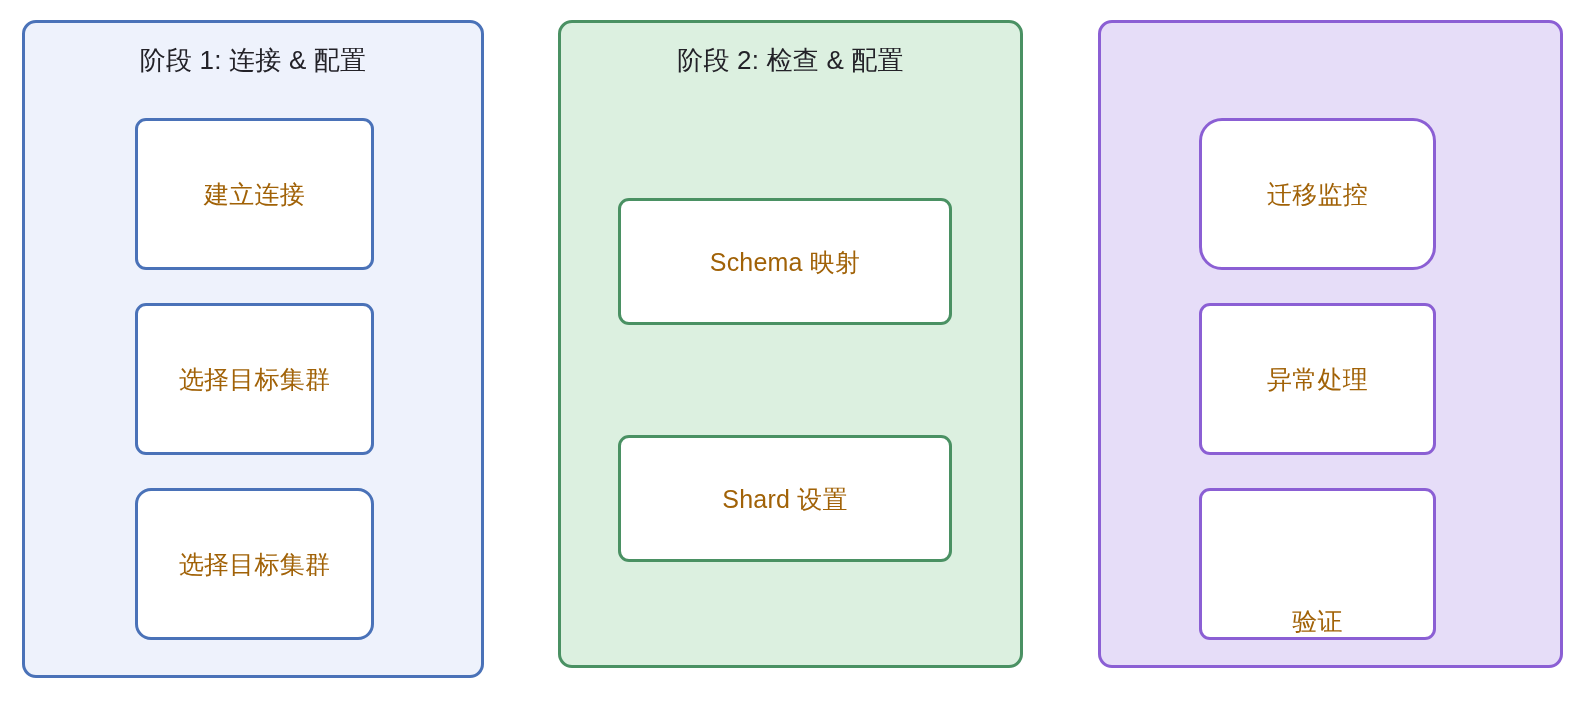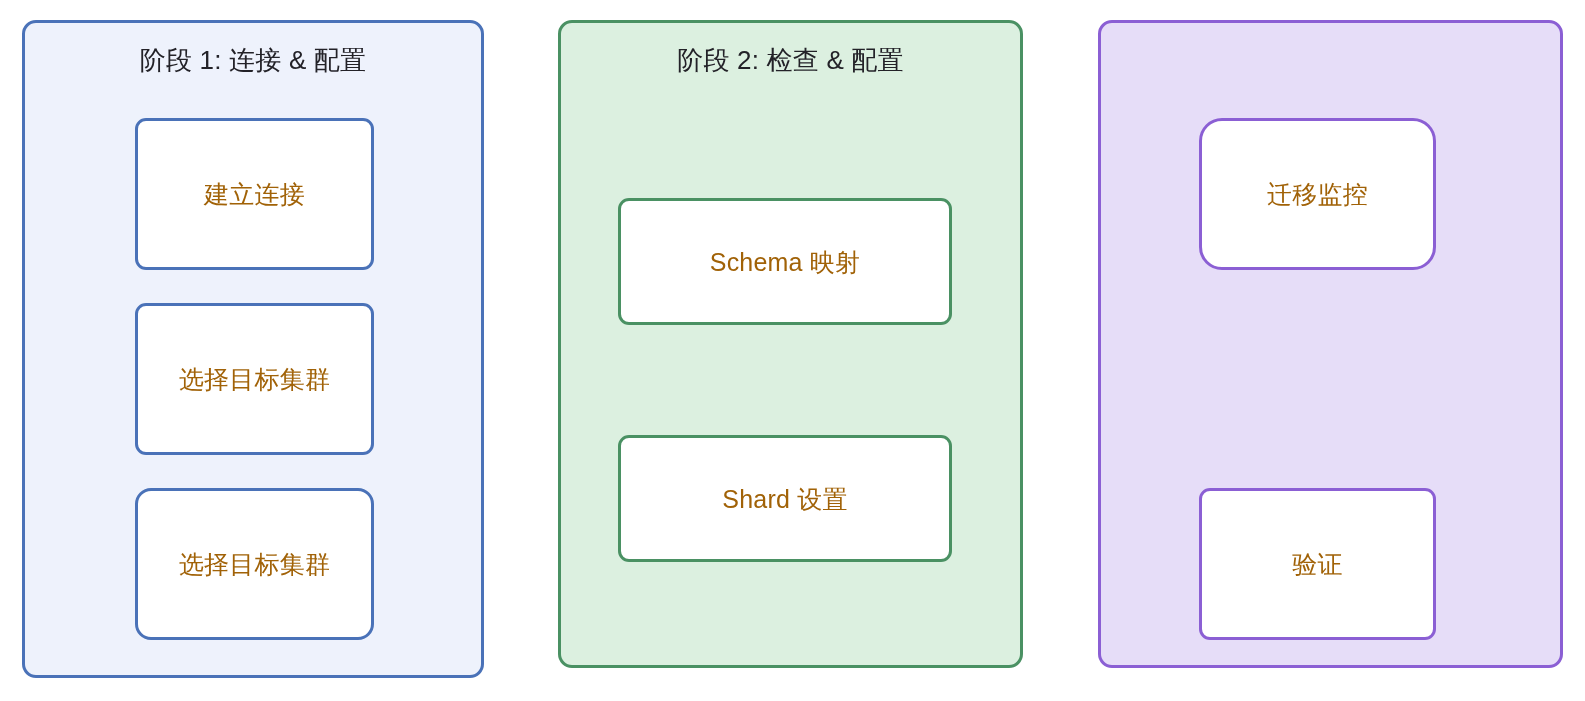--- a/index.html
+++ b/index.html
@@ -113,21 +113,21 @@
   }
   #panel-phase-3 .phase-title { top: 20px; }
   #panel-phase-3 .step-box {
     left: 98px;
     width: 237px;
     height: 152px;
     border-color: #8b5fd4;
   }
   #panel-phase-3 .step-box.s0 { top: 95px; border-radius: 23px; }
   #panel-phase-3 .step-box.s1 { top: 280px; }
-  #panel-phase-3 .step-box.s2 { top: 465px; }
+  #panel-phase-3 .step-box.s2 { top: 465px; align-items: flex-end; }
 </style>
 </head>
 <body>
 
 <div id="diagram">
 
   <div class="phase-panel" id="panel-phase-1">
     <div class="phase-title">阶段 1: 连接 &amp; 配置</div>
 
     <div class="step-box s0">
@@ -154,19 +154,22 @@
       <span class="step-label">Shard 设置</span>
     </div>
   </div>
 
   <div class="phase-panel" id="panel-phase-3">
 
     <div class="step-box s0">
       <span class="step-label">迁移监控</span>
     </div>
 
+    <div class="step-box s1">
+      <span class="step-label">异常处理</span>
+    </div>
 
     <div class="step-box s2">
       <span class="step-label">验证</span>
     </div>
   </div>
 
 </div>
 
 </body></html>

